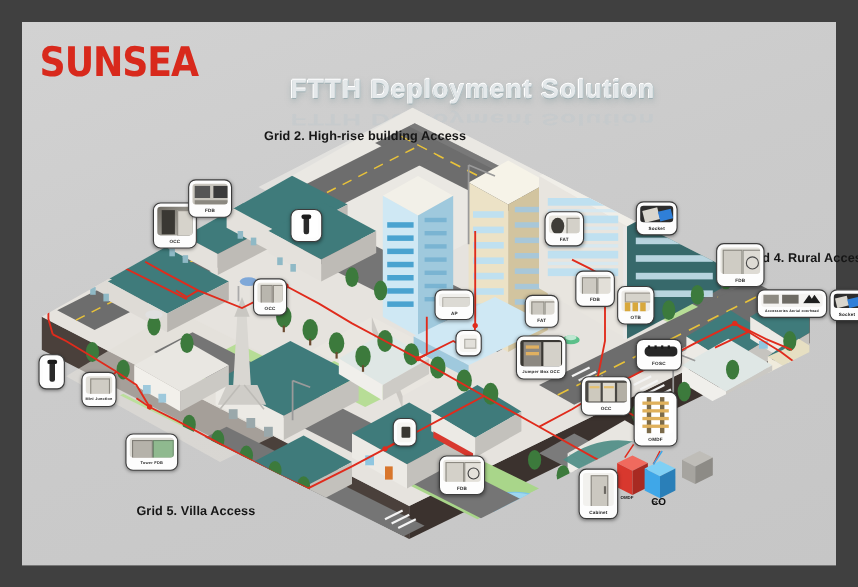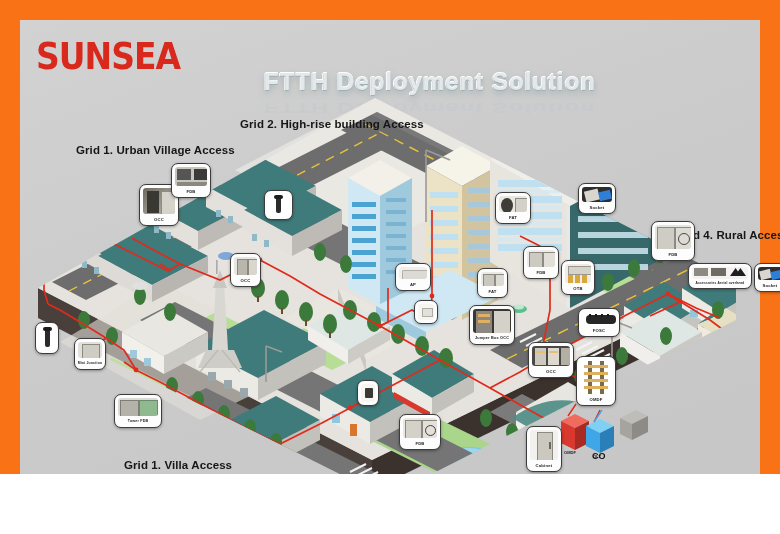--- a/index.html
+++ b/index.html
@@ -1,18 +1,18 @@
 <!DOCTYPE html>
 <html><head>
 <meta charset="utf-8">
 <title>FTTH Deployment Solution</title>
 <style>
   html,body{margin:0;padding:0;background:#ffffff;}
   body{font-family:"Liberation Sans",sans-serif;}
-  #stage{position:relative;width:780px;height:474px;overflow:hidden;background:#f97316;}
+  #stage{position:relative;width:780px;height:534px;overflow:hidden;background:#404040;}
   #canvas{position:absolute;left:20px;top:20px;width:740px;height:494px;
           background:linear-gradient(160deg,#d2d2d2 0%,#cbcbcb 45%,#c6c6c6 100%);}
   
   #brand{position:absolute;left:16px;top:14px;font-size:33px;font-weight:bold;
          letter-spacing:-1px;color:#d8291c;font-family:"DejaVu Sans",sans-serif;
          transform:scaleY(1.12);transform-origin:left top;}
   
   #title{position:absolute;left:240px;top:48px;width:340px;text-align:center;
          font-size:24px;font-weight:bold;font-family:"Liberation Sans",sans-serif;
          color:#e4e8ea;letter-spacing:1px;
@@ -513,24 +513,23 @@
         <polygon points="600,398 616,390 628,396 612,404" fill="#bfbdb8"></polygon>
         <polygon points="600,398 612,404 612,420 600,414" fill="#a6a49f"></polygon>
         <polygon points="612,404 628,396 628,412 612,420" fill="#8d8b86"></polygon>
       </g>
     </svg>
 
     <div class="small-lab" style="left:535px;top:430px;width:30px;">OMDF</div>
     <div class="small-lab" style="left:562px;top:434px;width:30px;">OLT</div>
     <div class="co-label" style="left:572px;top:431px;">CO</div>
 
-    <div class="glabel" style="left:56px;top:124px;">Grid 1. Urban Village Access</div>
     <div class="glabel" style="left:220px;top:98px;">Grid 2. High-rise building Access</div>
     <div class="glabel" style="left:656px;top:209px;">Grid 4. Rural Access</div>
-    <div class="glabel" style="left:104px;top:439px;">Grid 1. Villa Access</div>
+    <div class="glabel" style="left:104px;top:439px;">Grid 5. Villa Access</div>
 
     <div class="callout" style="left:119px;top:164px;width:38px;height:40px;">
       <div class="cimg" style="background:linear-gradient(135deg,#6e6a62 0%,#8d8a82 40%,#b9b6ae 100%);">
         <div style="position:absolute;left:4px;top:3px;width:12px;height:22px;background:#3a3833;"></div>
         <div style="position:absolute;left:18px;top:3px;width:13px;height:22px;background:#d6d3cb;border:1px solid #8f8c84;"></div>
       </div>
       <div class="clab">OCC</div>
     </div>
 
     <div class="callout" style="left:151px;top:143px;width:38px;height:33px;">

